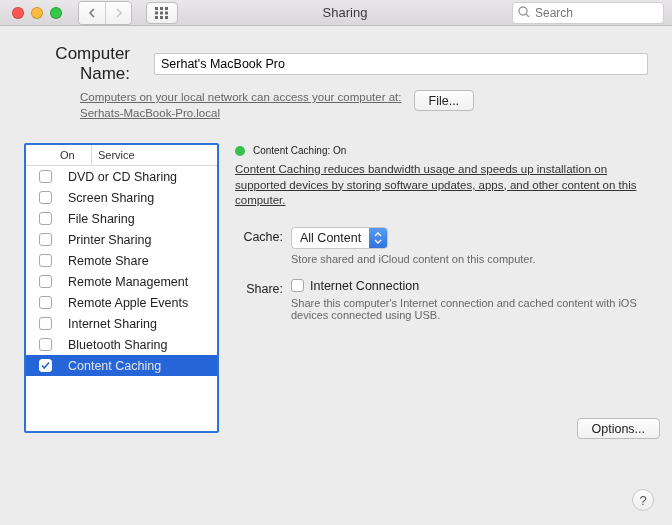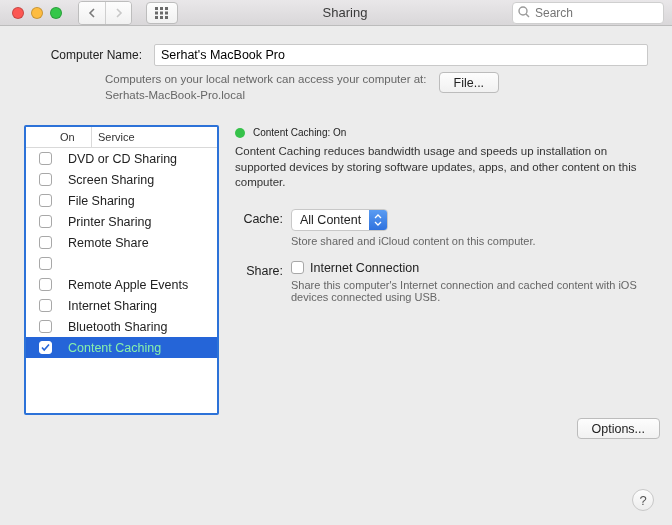--- a/index.html
+++ b/index.html
@@ -30,50 +30,50 @@
   .navbtn { width:26px; height:22px; background:linear-gradient(#fdfdfd,#f1f1f1); display:flex;align-items:center;justify-content:center;color:#7a7a7a;}
   .navbtn + .navbtn { border-left:1px solid #cfcfcf;}
   .gridbtn { width:32px;height:22px;border:1px solid #bdbdbd;border-radius:4px;background:linear-gradient(#fdfdfd,#f1f1f1);display:flex;align-items:center;justify-content:center;margin-left:6px;}
   .title { flex:1; text-align:center; font-size:13px; color:#3a3a3a;}
   .searchwrap { position:relative; width:152px;}
   .searchwrap input{ width:100%; height:22px; border:1px solid #cfcfcf; border-radius:4px; padding:0 6px 0 22px; font-size:12px; background:#fff;}
   .searchwrap .sicon{position:absolute;left:5px;top:3px;color:#9a9a9a;}
   
   .content { padding: 18px 24px 0 24px; }
   .row { display:flex; align-items:center; }
-  .cn-label { width:130px; text-align:right; padding-right:12px; font-size:12px;}
+  .cn-label { width:130px; text-align:right; padding-right:24px; font-size:17px;}
   .cn-input { flex:1; height:22px; border:1px solid #c9c9c9; border-radius:2px; padding:0 6px; font-size:12.5px; background:#fff;}
   .subrow { margin-top:6px; display:flex;}
-  .subtext { margin-left:81px; font-size:11.5px; color:#666; line-height:1.35;}
+  .subtext { margin-left:56px; font-size:11.5px; color:#666; line-height:1.35;text-decoration:underline;}
   .editbtn { margin-left:12px;}
   .macbtn { height:21px; padding:0 14px; font-size:12.5px; background:linear-gradient(#fdfdfd,#f1f1f1); border:1px solid #bcbcbc; border-radius:4px; color:#222;}
   
   .panelarea { display:flex; margin-top:22px; gap:16px; align-items:flex-start;}
   .servicelist {
     width:195px; height:290px; border:2px solid #2c72d8; border-radius:2px; background:#fff; overflow:hidden;
   }
   .sl-head { display:flex; background:#fff; border-bottom:1px solid #d9d9d9; font-size:11px; color:#333;padding-left:28px;}
   .sl-head .col-on{ width:38px; padding:4px 6px; border-right:1px solid #d9d9d9;}
   .sl-head .col-svc{ flex:1; padding:4px 6px;}
   .sl-body { }
   .sl-row { display:flex; align-items:center; height:21px; font-size:12.5px;}
   .sl-row .cbwrap{ width:38px; display:flex; justify-content:center;}
   .sl-row .lbl{ flex:1; padding-left:4px;}
-  .sl-row.selected { background:#2565d8; color:#86efac;}
+  .sl-row.selected { background:#2565d8; color:#e5e5e5;}
   .cb { width:13px;height:13px;border:1px solid #a8a8a8;border-radius:3px;background:#fff;display:inline-flex;align-items:center;justify-content:center;}
   .cb.checked{ background:linear-gradient(#5a9cf2,#2f72de); border-color:#2f72de;}
   .cb.checked svg{display:block;} .cb svg{display:none;}
   .sl-row.selected .cb{ border-color:#fff;}
   .sl-row.selected .cb.checked{ background:#fff; }
   .sl-row.selected .cb.checked svg path{ stroke:#2565d8;}
   
   .detail { flex:1; padding-top:2px;}
   .statusline{ display:flex; align-items:center; gap:8px; font-size:10px; margin-bottom:6px;}
   .dot{ width:10px;height:10px;border-radius:50%; background:#36c24a;}
-  .desc { font-size:11.5px; color:#333; line-height:1.35; margin-bottom:18px;}
+  .desc { font-size:11.5px; color:#333; line-height:1.35; margin-bottom:18px;text-decoration:underline;}
   .formrow{ display:flex; align-items:flex-start; margin-bottom:4px;}
   .formrow .flabel{ width:56px; text-align:right; padding-right:8px; font-size:12.5px; padding-top:3px;}
   .formrow .fval{ flex:1;}
   .select{ display:inline-flex; align-items:center; height:22px; border:1px solid #c8c8c8; border-radius:4px; background:#fff; font-size:12.5px; overflow:hidden;}
   .select .stext{ padding:0 8px;text-align:right;}
   .select .arrows{ width:18px;height:100%;background:linear-gradient(#5a9cf2,#2f72de);display:flex;flex-direction:column;align-items:center;justify-content:center;color:#fff;}
   .subhelp{ font-size:11px; color:#666; margin-top:4px;}
   .sharecb{ display:flex; align-items:center; gap:6px; font-size:12.5px;}
   .optionsbar{ position:absolute; right:12px; bottom:86px;}
   .helpbtn{ position:absolute; right:18px; bottom:14px; width:22px;height:22px;border:1px solid #c8c8c8;border-radius:50%;background:linear-gradient(#fdfdfd,#ededed);display:flex;align-items:center;justify-content:center;font-size:13px;color:#555;}
@@ -177,20 +177,21 @@
           <div class="sl-row">
             <div class="cbwrap">
               <span class="cb"></span>
             </div>
             <div class="lbl">Remote Share</div>
           </div>
           <div class="sl-row">
             <div class="cbwrap">
               <span class="cb"></span>
             </div>
+            <div class="lbl">Remote Management</div>
           </div>
           <div class="sl-row">
             <div class="cbwrap">
               <span class="cb"></span>
             </div>
             <div class="lbl">Remote Apple Events</div>
           </div>
           <div class="sl-row">
             <div class="cbwrap">
               <span class="cb"></span>

